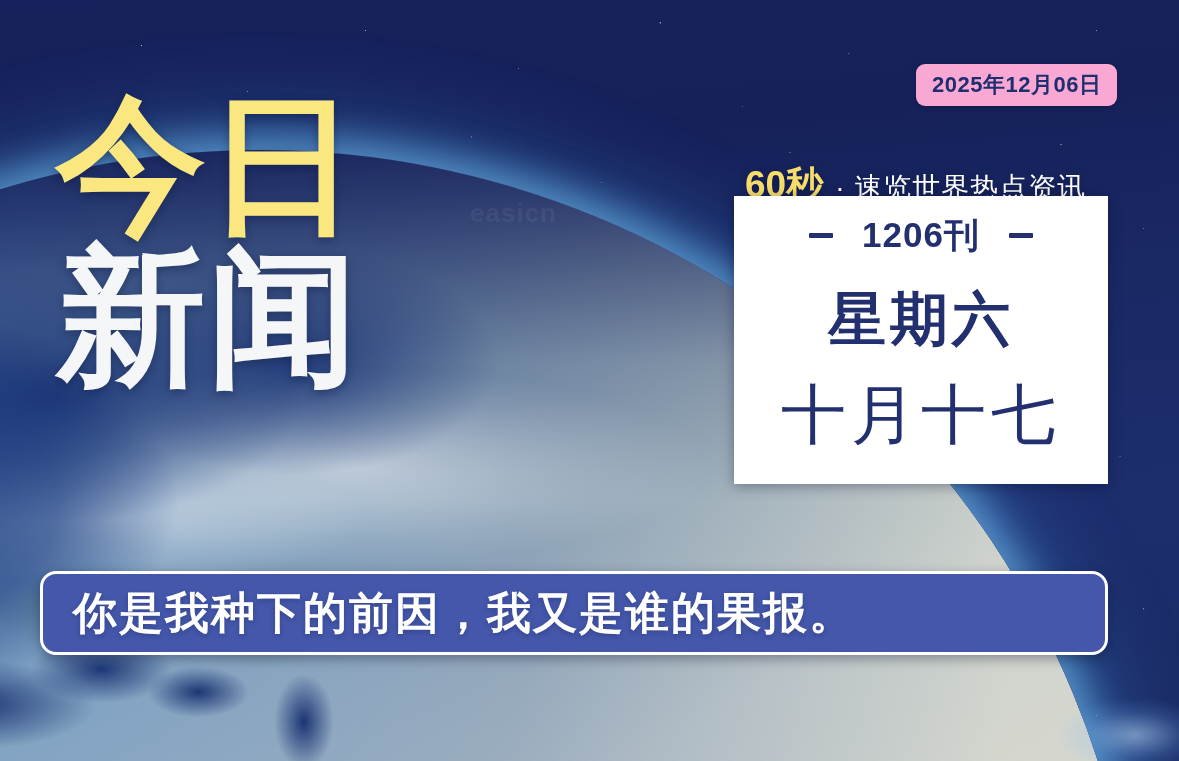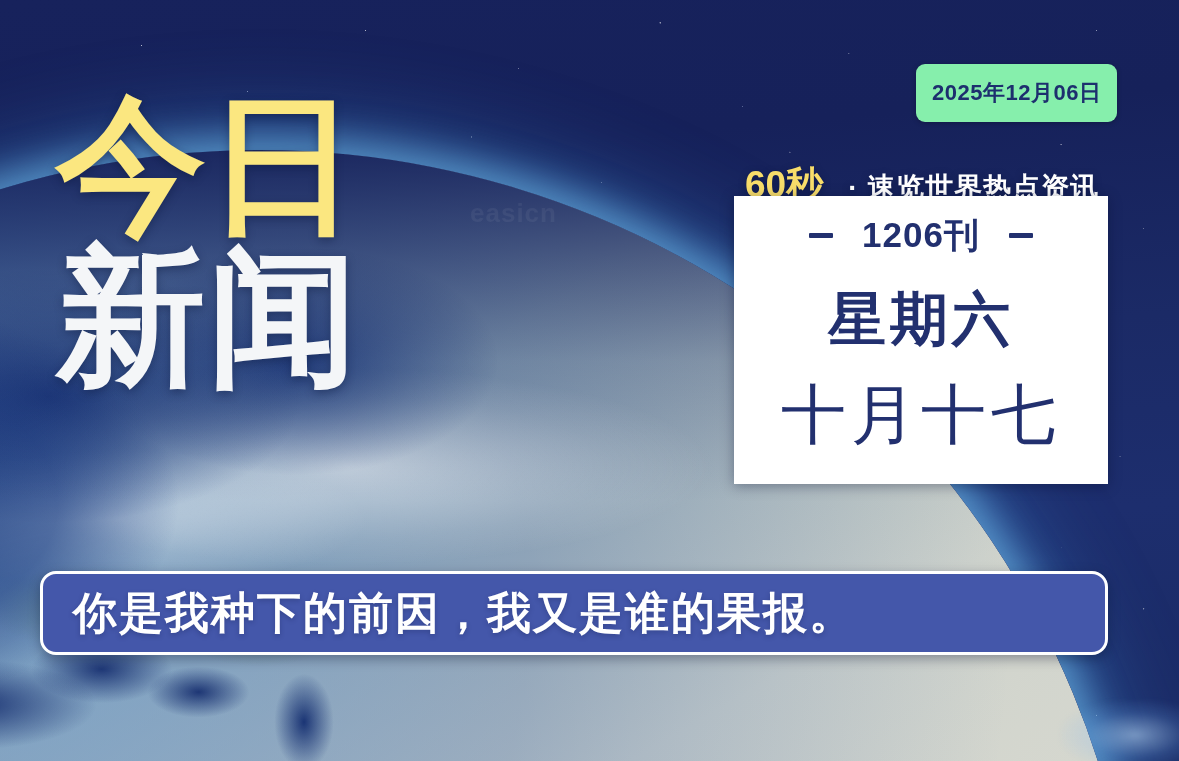--- a/index.html
+++ b/index.html
@@ -163,24 +163,24 @@
   }
   .hl-line1 { color: #fbe780; }
   .hl-line2 { color: #f4f6f8; margin-top: 12px; }
 
   
   .date-pill {
     position: absolute;
     left: 916px;
     top: 64px;
     height: 34px;
-    padding: 12px 16px;
+    padding: 4px 16px;
     display: flex;
     align-items: center;
-    background: #86efac;
+    background: #f9a8d4;
     border-radius: 9px;
     color: #1d2f6e;
     font-size: 22px;
     font-weight: 700;
     letter-spacing: .5px;
     box-shadow: 0 1px 5px rgba(0,0,0,.25);
   }
 
   
   .tagline {
@@ -193,23 +193,23 @@
     text-shadow: 0 2px 7px rgba(8,18,52,.5);
   }
   .tag-sec {
     font-size: 37px;
     font-weight: 700;
     color: #f8dd6a;
     letter-spacing: 0px;
   }
   .tag-rest {
     font-size: 28px;
-    font-weight: 700;
+    font-weight: 400;
     color: #ffffff;
-    margin-left: 25px;
+    margin-left: 12px;
     letter-spacing: 1px;
   }
 
   
   .info-card {
     position: absolute;
     left: 734px;
     top: 196px;
     width: 374px;
     height: 288px;

